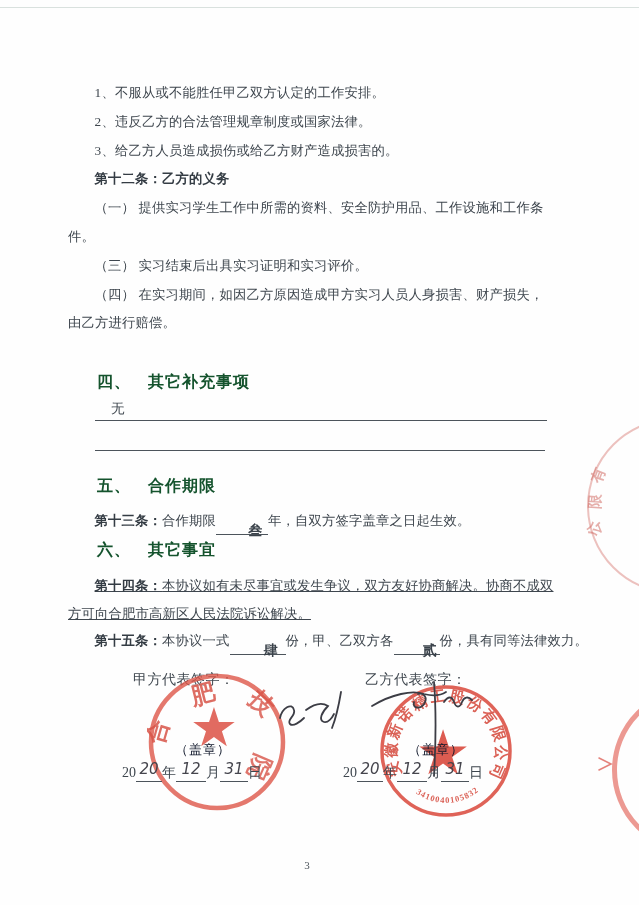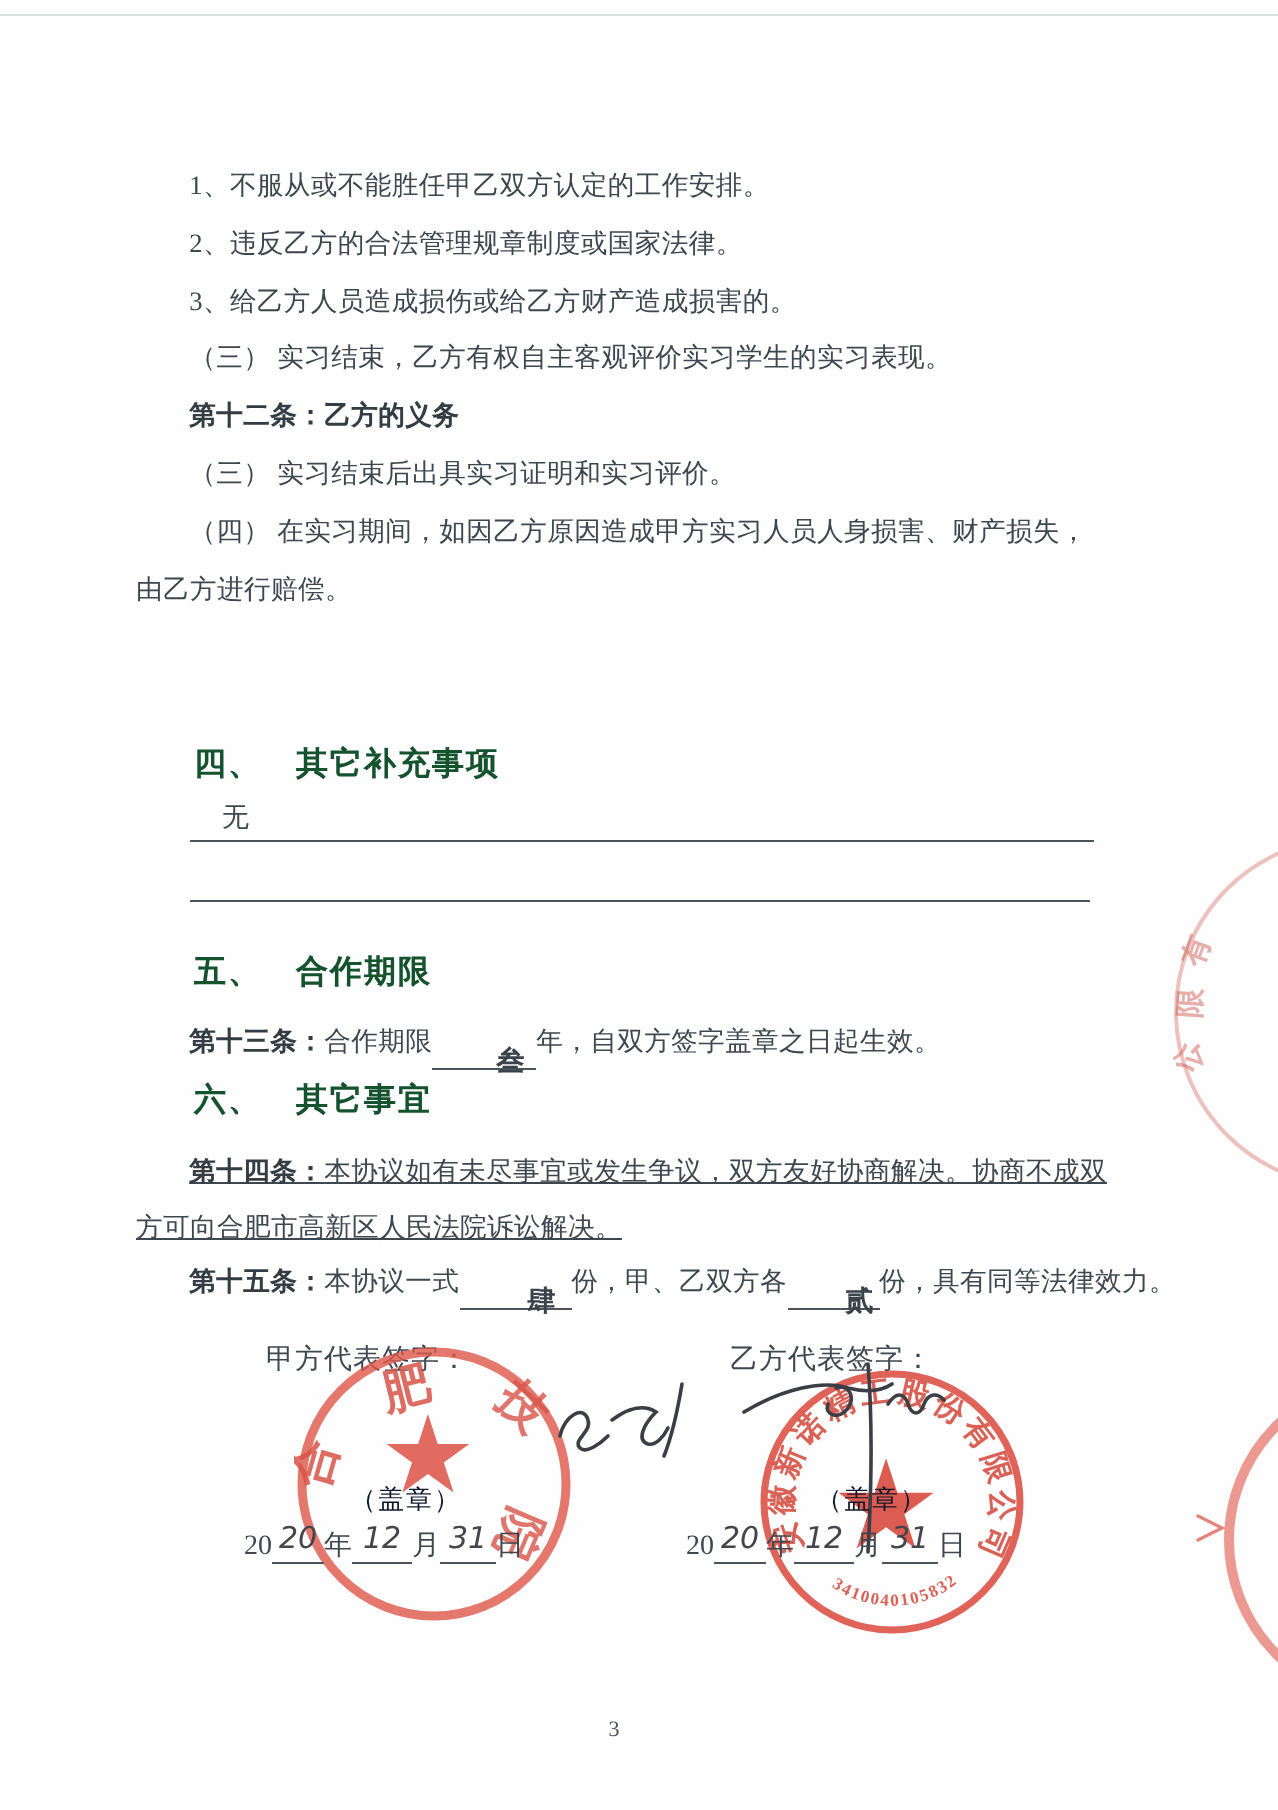--- a/index.html
+++ b/index.html
@@ -46,22 +46,22 @@
 </head>
 <body>
 
 <div class="page">
   <div class="scanline"></div>
 
   <div class="body-block">
     <p class="para">1、不服从或不能胜任甲乙双方认定的工作安排。</p>
     <p class="para">2、违反乙方的合法管理规章制度或国家法律。</p>
     <p class="para">3、给乙方人员造成损伤或给乙方财产造成损害的。</p>
-    <p class="para">（三） 实习结束，乙方有权自主客观评价实习学生的实习表现。</p>
     <p class="para bold">第十二条：乙方的义务</p>
+    <p class="para">（一） 提供实习学生工作中所需的资料、安全防护用品、工作设施和工作条件。</p>
     <p class="para">（三） 实习结束后出具实习证明和实习评价。</p>
     <p class="para">（四） 在实习期间，如因乙方原因造成甲方实习人员人身损害、财产损失，由乙方进行赔偿。</p>
   </div>
 
   <div class="sec-h" style="top:372px;">四、　其它补充事项</div>
   <div class="fill-line" style="top:400px;width:452px;">
     <span>无</span>
   </div>
   <div class="fill-line" style="top:430px;width:450px;">
     <span></span>

